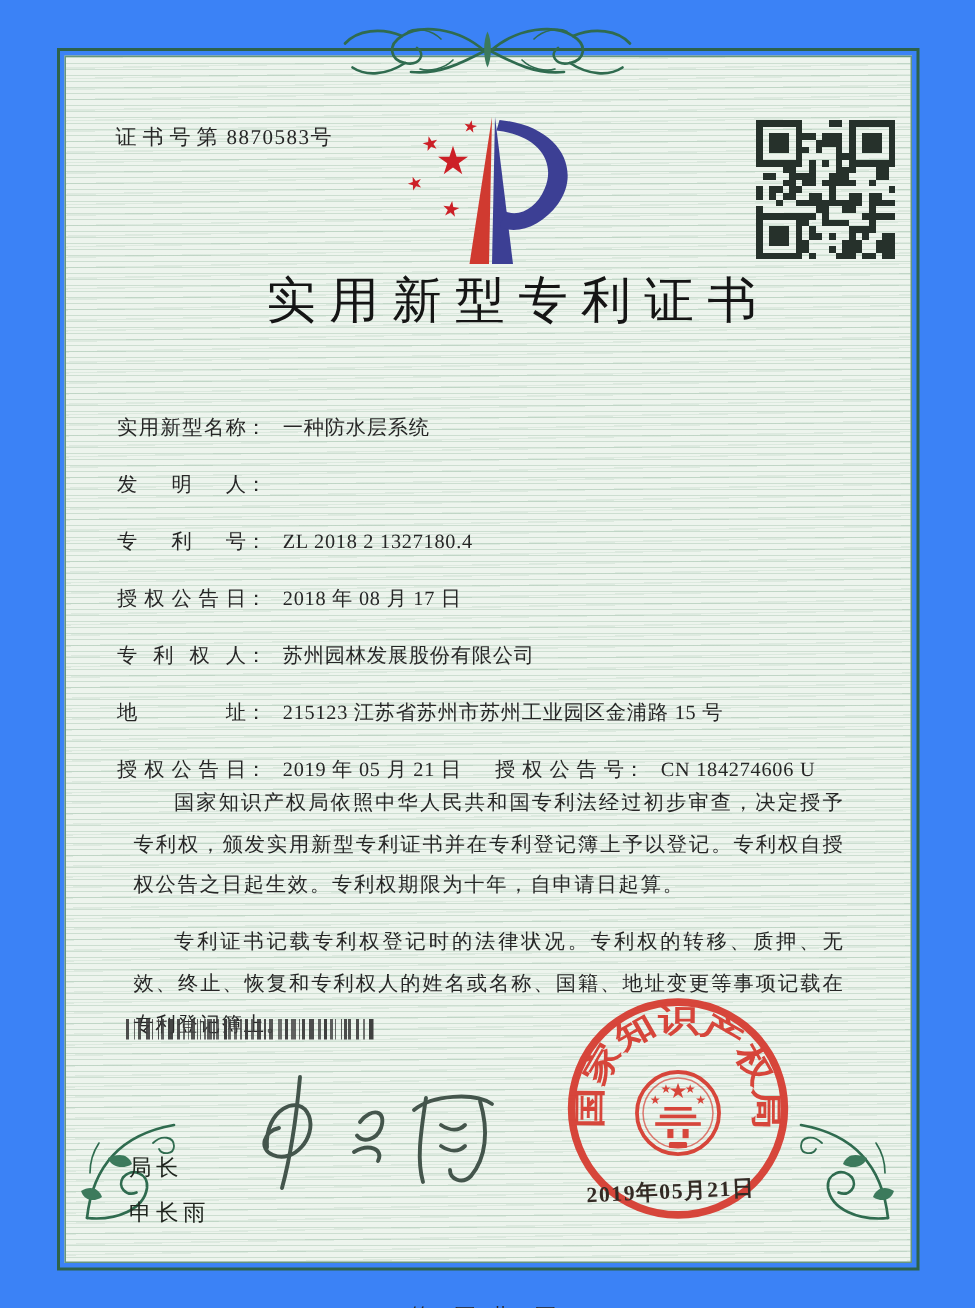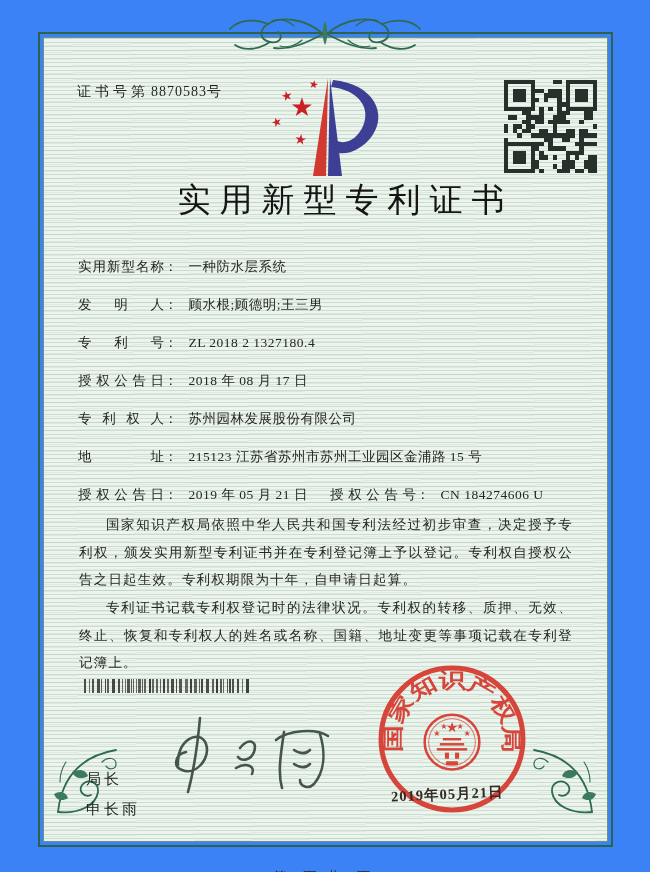--- a/index.html
+++ b/index.html
@@ -21,30 +21,30 @@
   .cert-no{position:absolute;left:77px;top:83px;font-size:14px;z-index:4;}
   .cert-no .pre{letter-spacing:4px;}
   .cert-no .num{letter-spacing:1px;padding-left:2px;}
   .logo{position:absolute;left:258px;top:72px;z-index:4;}
   .qr{position:absolute;left:504px;top:80px;z-index:4;}
   .title{
     position:absolute;left:0;right:0;top:178px;text-align:center;
     font-size:33px;letter-spacing:9px;text-indent:9px;color:#151515;z-index:4;font-weight:500;margin-left:32px;
   }
   
-  .frow{position:absolute;left:78px;display:flex;align-items:baseline;font-size:13.5px;z-index:4;white-space:nowrap;}
+  .frow{position:absolute;left:78px;display:flex;align-items:baseline;font-size:13.5px;z-index:4;white-space:nowrap;margin-top:18px;}
   .flabel{display:inline-block;width:86px;text-align:justify;text-align-last:justify;-moz-text-align-last:justify;}
   .fcolon{margin-right:11px;}
   .fvalue{letter-spacing:.5px;}
   .r0{top:258px}.r1{top:296px}.r2{top:334px}.r3{top:372px}.r4{top:410px}.r5{top:448px}
   .r6{top:486px}.r7{top:486px;left:330px;}
   
   .paras{position:absolute;left:79px;top:511px;width:494px;font-size:13.5px;line-height:2.05;
          letter-spacing:1.2px;text-align:justify;z-index:4;}
-  .paras p{margin:0;text-indent:2em;}
+  .paras p{margin:10px;text-indent:2em;}
   
   .barcode{position:absolute;left:83px;top:679px;z-index:4;}
   .director{position:absolute;left:86px;top:764px;font-size:15px;letter-spacing:3px;line-height:30px;z-index:4;color:#20251f;}
   .signature{position:absolute;left:148px;top:710px;z-index:5;}
   .seal{position:absolute;left:376px;top:663px;z-index:5;opacity:.93;}
   .seal-date{position:absolute;left:391px;top:785px;font-size:14.5px;font-weight:600;color:#332a24;
              letter-spacing:1px;transform:rotate(-2.5deg);z-index:6;white-space:nowrap;}
   .footer{position:absolute;left:0;right:0;top:868px;text-align:center;font-size:13px;letter-spacing:1px;z-index:4;}
 </style>
 </head>
@@ -357,21 +357,20 @@
   <div class="title">实用新型专利证书</div>
 
   <div class="frow r0">
     <span class="flabel">实用新型名称</span>
       <span class="fcolon">：</span>
       <span class="fvalue">一种防水层系统</span>
   </div>
   <div class="frow r1">
     <span class="flabel">发明人</span>
       <span class="fcolon">：</span>
-      <span class="fvalue">顾水根;顾德明;王三男</span>
   </div>
   <div class="frow r2">
     <span class="flabel">专利号</span>
       <span class="fcolon">：</span>
       <span class="fvalue">ZL 2018 2 1327180.4</span>
   </div>
   <div class="frow r3">
     <span class="flabel">授权公告日</span>
       <span class="fcolon">：</span>
       <span class="fvalue">2018 年 08 月 17 日</span>

